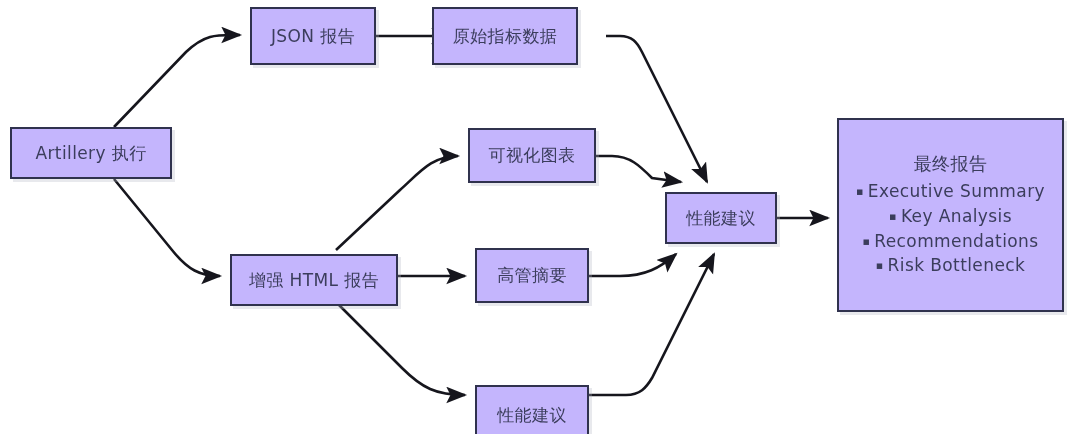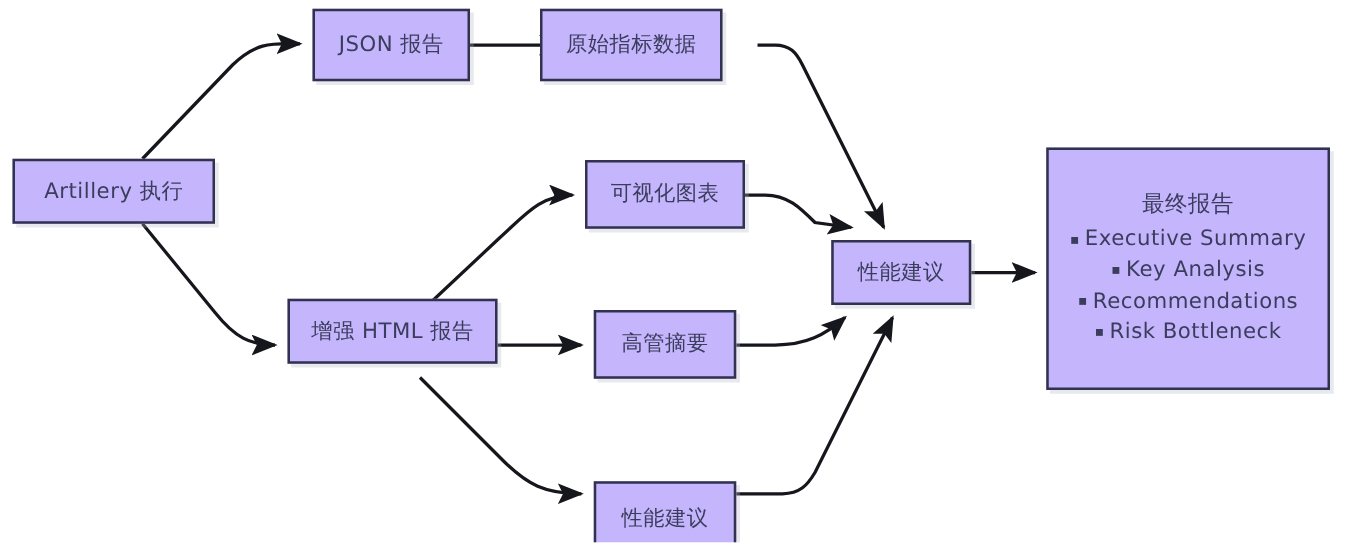--- a/index.html
+++ b/index.html
@@ -40,21 +40,21 @@
     z-index: 2;
   }
   .node-label {
     display: block;
     white-space: nowrap;
   }
   
   #node-artillery   { left: 10px;  top: 127px; width: 162px; height: 52px; }
   #node-json        { left: 250px; top: 7px;   width: 126px; height: 58px; }
   #node-raw         { left: 432px; top: 7px;   width: 146px; height: 58px; }
-  #node-html        { left: 230px; top: 239px; width: 168px; height: 52px; }
+  #node-html        { left: 230px; top: 254px; width: 168px; height: 52px; }
   #node-charts      { left: 468px; top: 128px; width: 128px; height: 55px; }
   #node-exec        { left: 475px; top: 248px; width: 114px; height: 55px; }
   #node-perf        { left: 475px; top: 385px; width: 114px; height: 61px; }
   #node-engine      { left: 665px; top: 192px; width: 112px; height: 52px; }
 
   #node-final {
     left: 837px;
     top: 118px;
     width: 227px;
     height: 194px;

